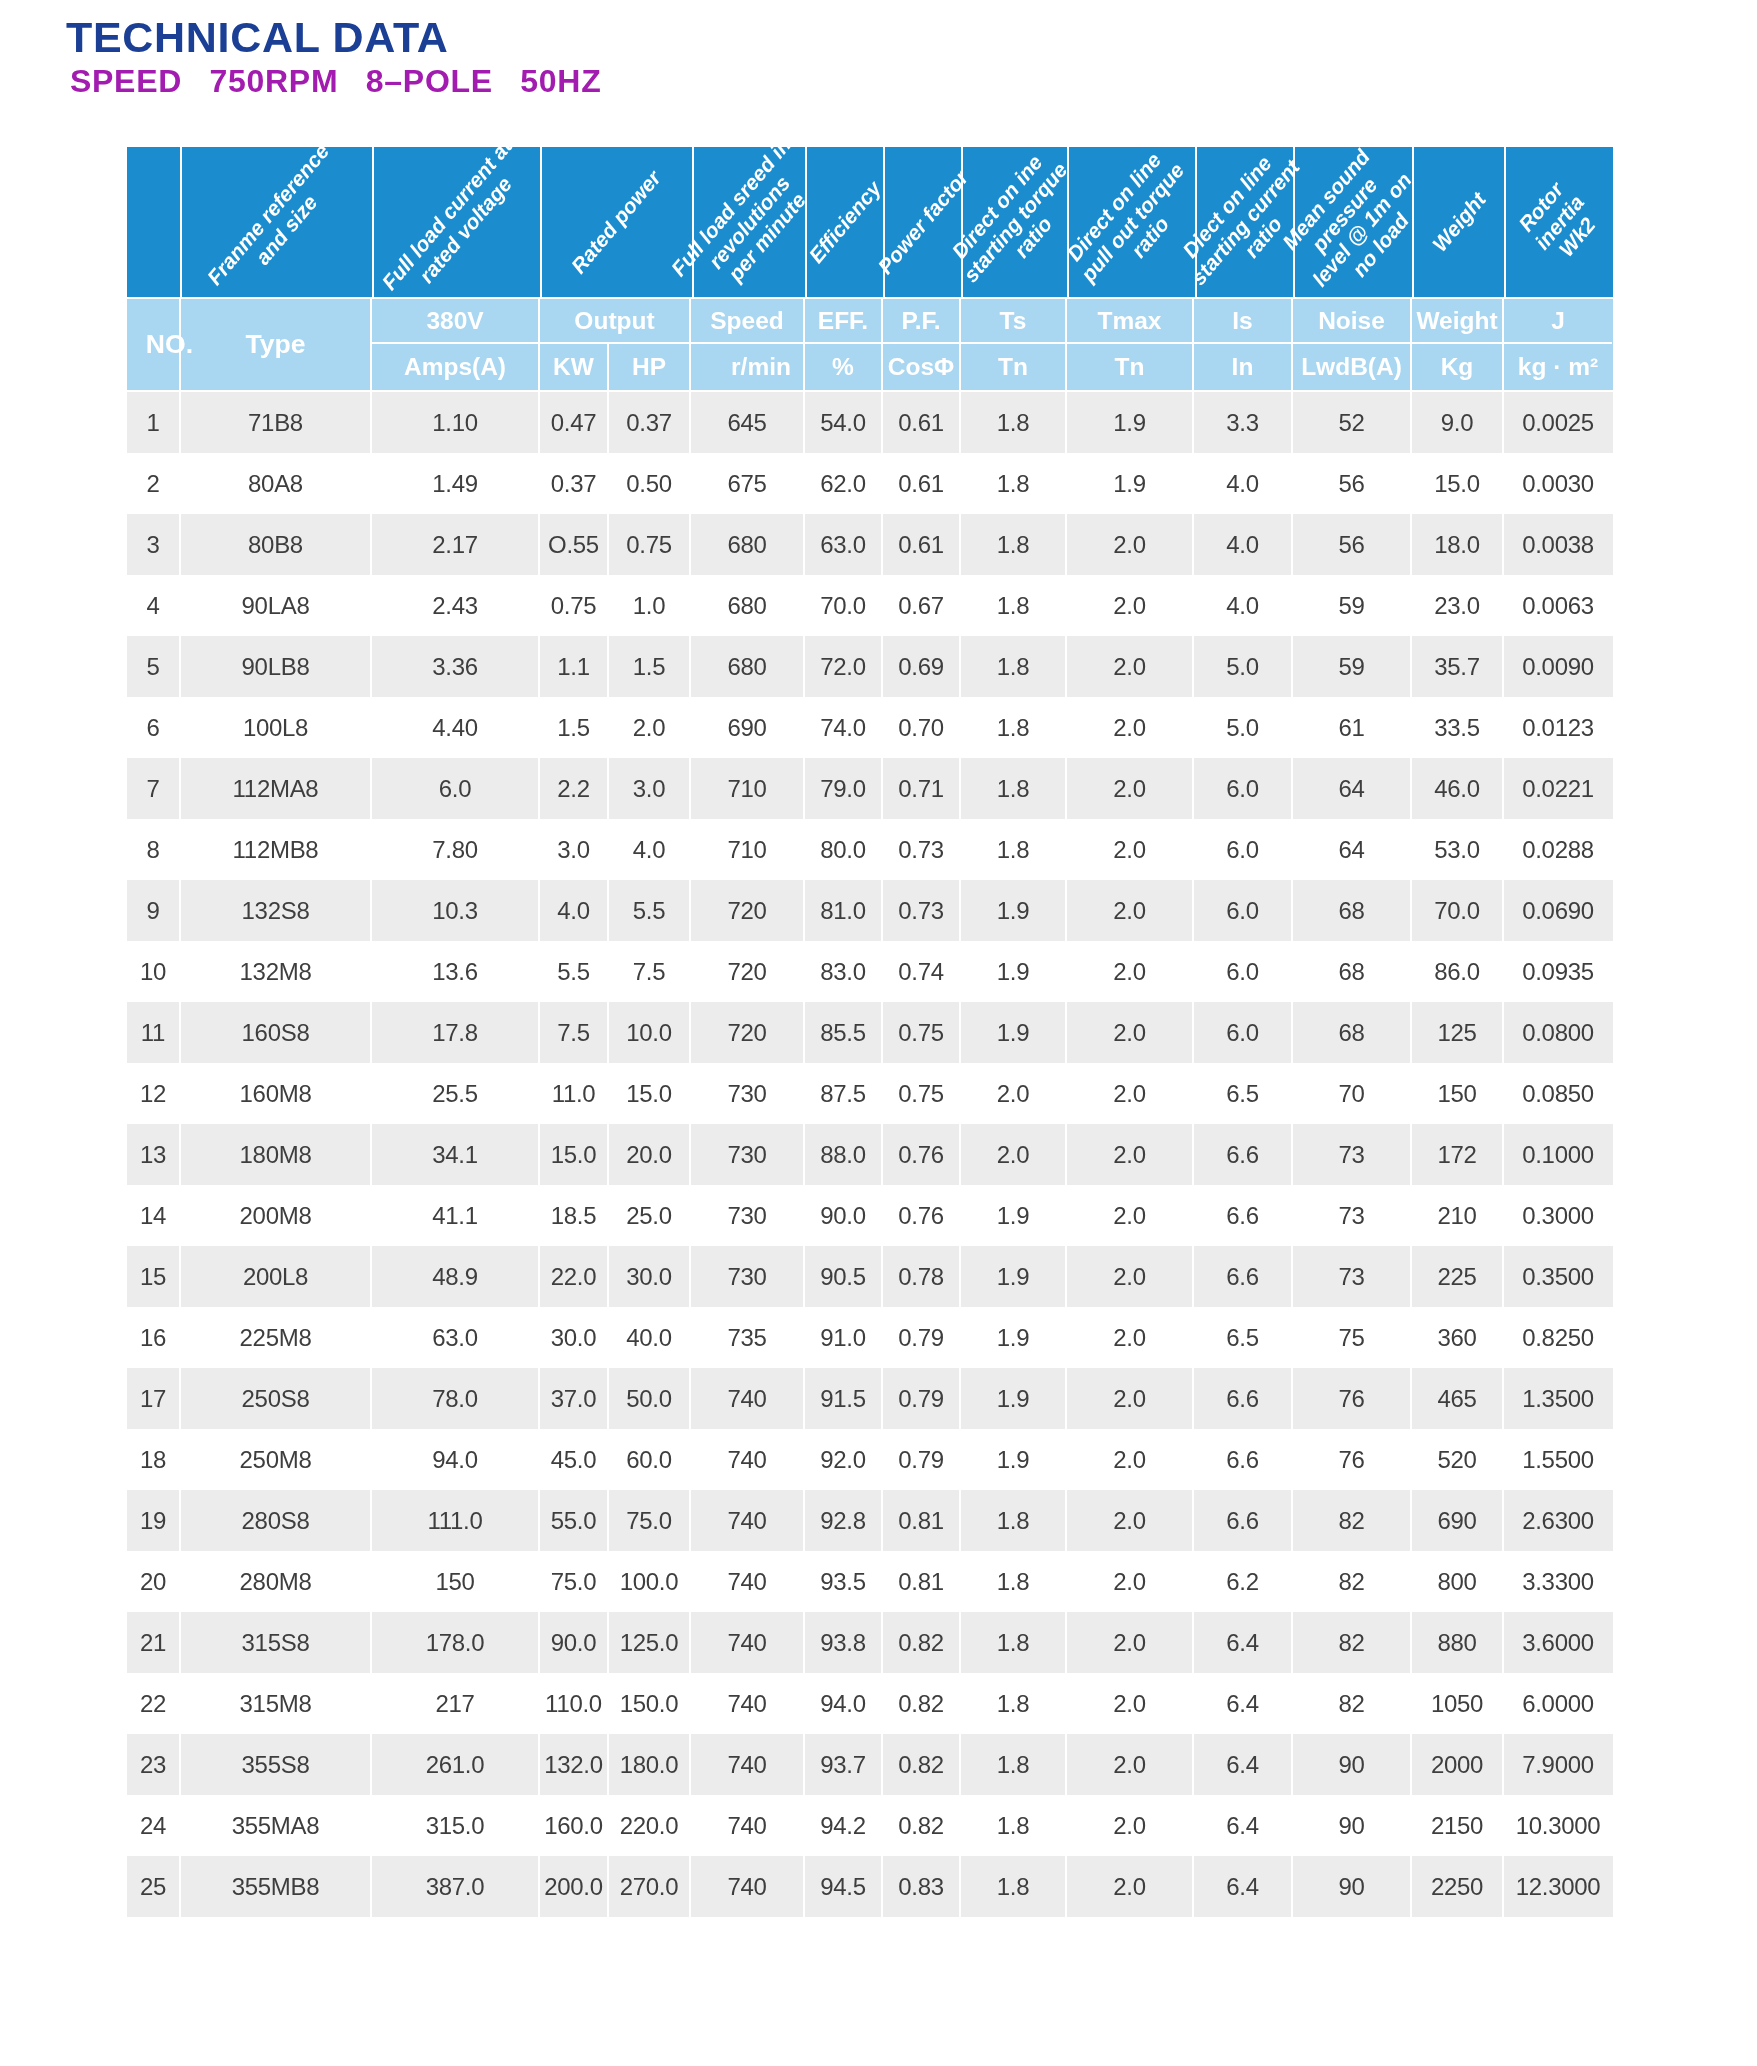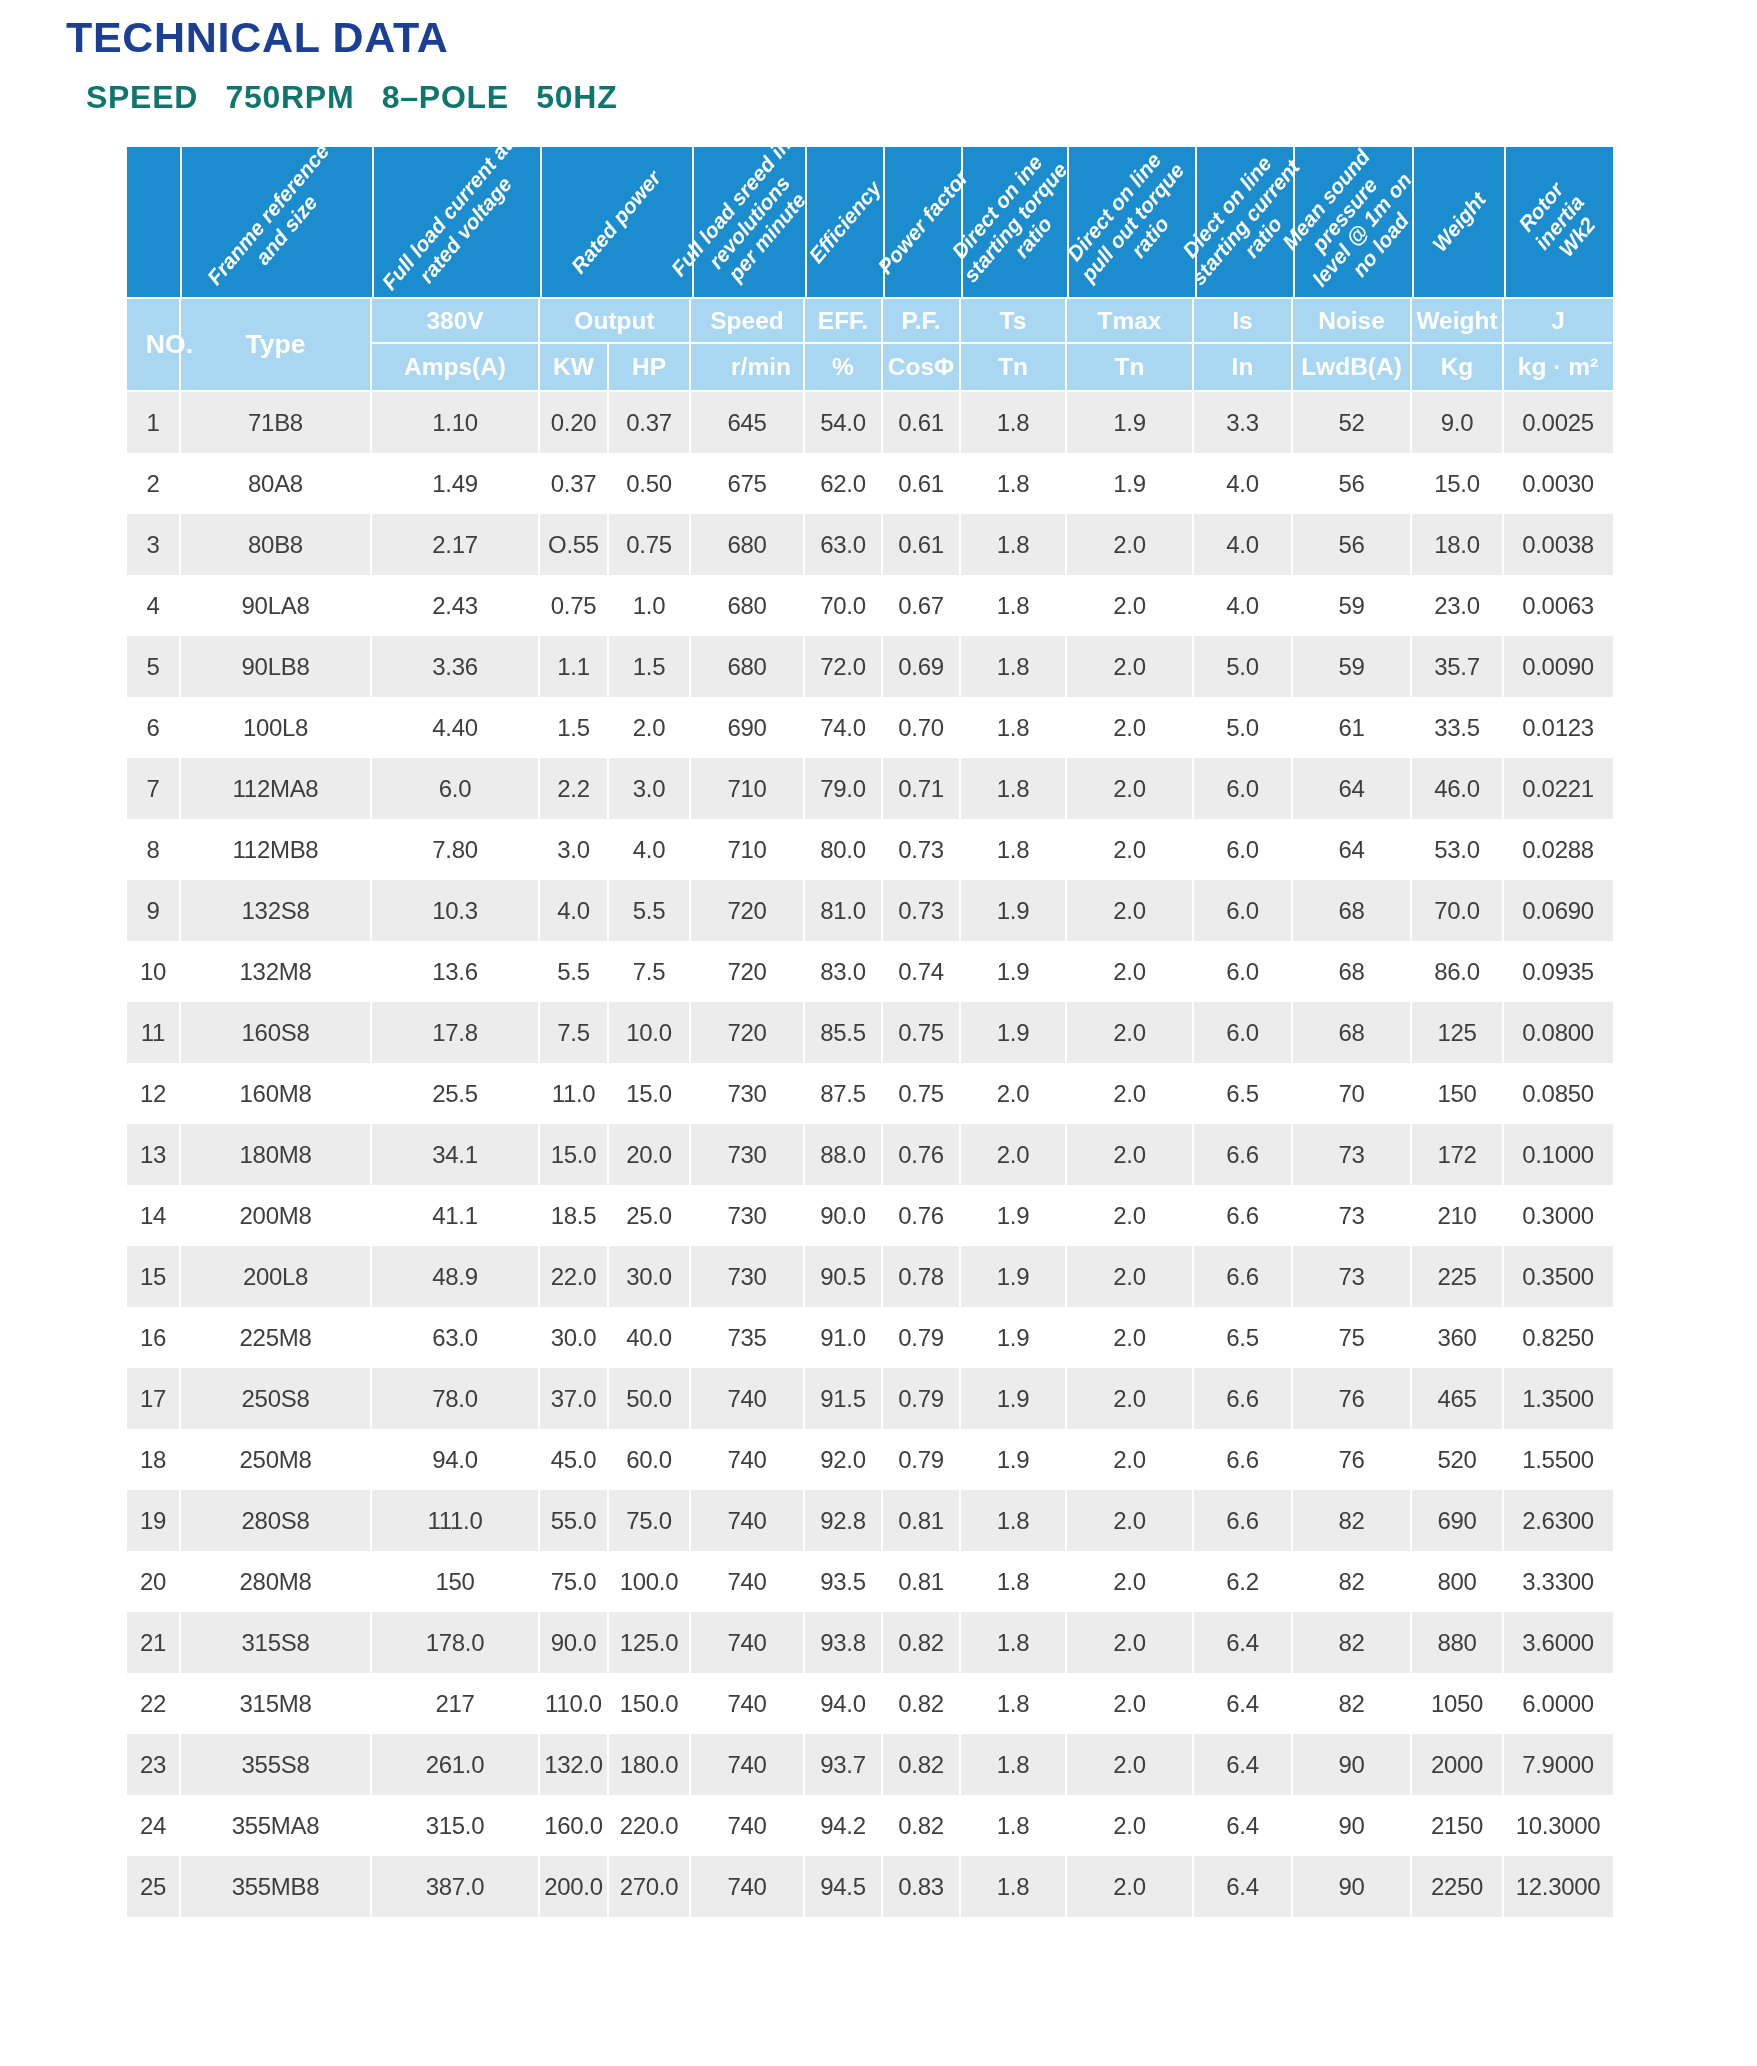--- a/index.html
+++ b/index.html
@@ -7,23 +7,23 @@
     width:1757px;height:2066px;position:relative;
     font-family:"Liberation Sans", sans-serif;
     -webkit-font-smoothing:antialiased;
   }
   .page-title{
     position:absolute;left:66px;top:12.6px;margin:0;
     font-size:43px;font-weight:bold;letter-spacing:0.7px;
     color:#1b3f94;
   }
   .page-subtitle{
-    position:absolute;left:70px;top:63px;margin:16px;
+    position:absolute;left:70px;top:63px;margin:0;
     font-size:32px;font-weight:bold;letter-spacing:0.7px;word-spacing:18px;
-    color:#0f766e;
+    color:#a21caf;
   }
   .table-wrap{
     position:absolute;left:127px;top:147px;width:1486px;
   }
   
   .diag-band{
     position:relative;height:150px;background:#1b8dce;overflow:visible;
   }
   .diag-line{
     position:absolute;top:0;bottom:0;width:2.1px;background:#ffffff;
@@ -135,21 +135,21 @@
       <div class="sh-cell sh-top sh-bright" style="grid-column: 13 / span 1;">Weight</div>
       <div class="sh-cell sh-bottom sh-bright" style="grid-column: 13 / span 1;">Kg</div>
       <div class="sh-cell sh-top" style="grid-column: 14 / span 1;">J</div>
       <div class="sh-cell sh-bottom" style="grid-column: 14 / span 1;">kg · m²</div>
     </div>
   <div class="rows" id="dataRows">
       <div class="t-row odd" style="grid-template-columns: 54px 191px 168px 69px 82px 114px 78px 78px 106px 127px 99px 119px 92px 108px;">
         <div class="t-cell">1</div>
         <div class="t-cell">71B8</div>
         <div class="t-cell">1.10</div>
-        <div class="t-cell">0.20</div>
+        <div class="t-cell">0.47</div>
         <div class="t-cell">0.37</div>
         <div class="t-cell">645</div>
         <div class="t-cell">54.0</div>
         <div class="t-cell">0.61</div>
         <div class="t-cell">1.8</div>
         <div class="t-cell">1.9</div>
         <div class="t-cell">3.3</div>
         <div class="t-cell">52</div>
         <div class="t-cell">9.0</div>
         <div class="t-cell">0.0025</div>

